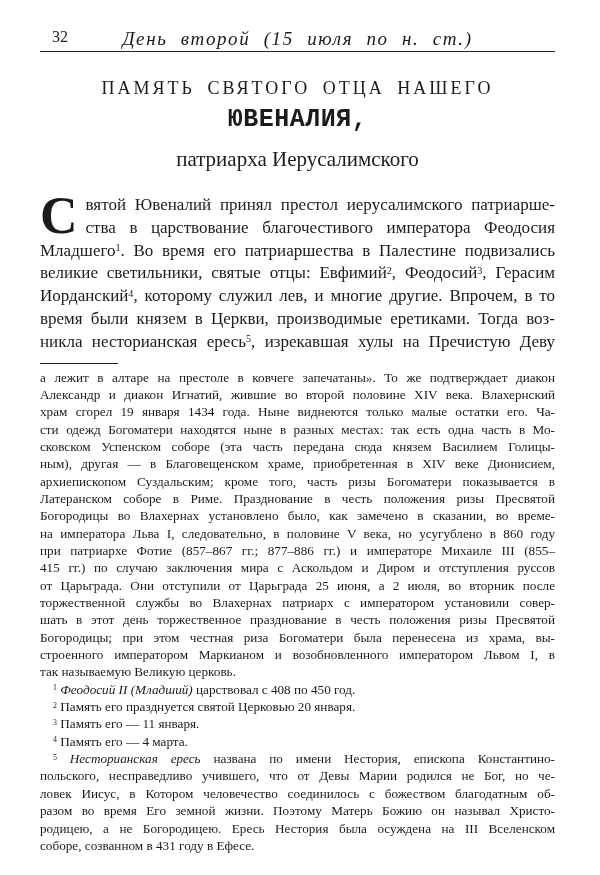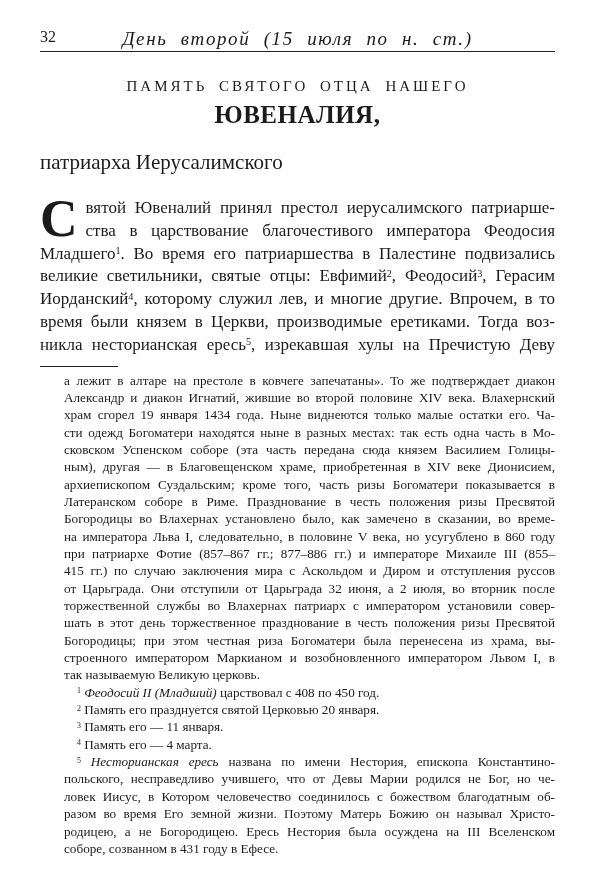--- a/index.html
+++ b/index.html
@@ -8,52 +8,53 @@
     background: #ffffff;
     color: #1b1b1b;
     font-family: "Liberation Serif", "DejaVu Serif", serif;
     overflow: hidden;
   }
   .page { padding: 28px 45px 0 40px; }
 
   
   .header-row { position: relative; height: 21px; }
   .page-number {
-    position: absolute; left: 0; top: 0;
+    position: absolute; left: 12px; top: 0;
     font-size: 16px;
   }
   .running-title {
     text-align: center;
     font-style: italic;
     font-size: 19px;
     letter-spacing: 1.6px;
     word-spacing: 7px;
     white-space: nowrap;
   }
   .header-rule { border: none; border-top: 1.6px solid #222; margin: 2px 0 0 0; }
 
   
   .kicker {
     margin-top: 26px;
     text-align: center;
-    font-size: 15px;
+    font-size: 18px;
     letter-spacing: 3px;
     word-spacing: 5px;
     white-space: nowrap;
   }
   .name {
     margin-top: 6px;
     text-align: center;
     font-size: 25px;
     font-weight: bold;
     letter-spacing: 0.5px;
+    font-family: Liberation Mono, monospace;
   }
   .subtitle {
-    margin-top: 21px;
-    text-align: left;
+    margin-top: 13px;
+    text-align: center;
     font-size: 21px;
   }
 
   
   .body-par {
     margin-top: 22px;
     font-size: 17px;
     line-height: 22.8px;
   }
   .drop-cap {
@@ -81,21 +82,20 @@
   
   .fn-rule {
     border: none;
     border-top: 1.3px solid #222;
     width: 78px;
     margin: 9px 0 5px 0;
   }
   .footnotes {
     font-size: 13.2px;
     line-height: 17.35px;
-    margin-left: 24px;
   }
 </style>
 </head>
 <body style="background: rgb(255, 255, 255); color: rgb(27, 27, 27);">
 
 <div class="page">
 
   <div class="header-row">
     <span class="page-number">32</span>
     <div class="running-title">День второй (15 июля по н. ст.)</div>
@@ -128,21 +128,21 @@
         <div class="tline">храм сгорел 19 января 1434 года. Ныне виднеются только малые остатки его. Ча-</div>
         <div class="tline">сти одежд Богоматери находятся ныне в разных местах: так есть одна часть в Мо-</div>
         <div class="tline">сковском Успенском соборе (эта часть передана сюда князем Василием Голицы-</div>
         <div class="tline">ным), другая — в Благовещенском храме, приобретенная в XIV веке Дионисием,</div>
         <div class="tline">архиепископом Суздальским; кроме того, часть ризы Богоматери показывается в</div>
         <div class="tline">Латеранском соборе в Риме. Празднование в честь положения ризы Пресвятой</div>
         <div class="tline">Богородицы во Влахернах установлено было, как замечено в сказании, во време-</div>
         <div class="tline">на императора Льва I, следовательно, в половине V века, но усугублено в 860 году</div>
         <div class="tline">при патриархе Фотие (857–867 гг.; 877–886 гг.) и императоре Михаиле III (855–</div>
         <div class="tline">415 гг.) по случаю заключения мира с Аскольдом и Диром и отступления руссов</div>
-        <div class="tline">от Царьграда. Они отступили от Царьграда 32 июня, а 2 июля, во вторник после</div>
+        <div class="tline">от Царьграда. Они отступили от Царьграда 25 июня, а 2 июля, во вторник после</div>
         <div class="tline">торжественной службы во Влахернах патриарх с императором установили совер-</div>
         <div class="tline">шать в этот день торжественное празднование в честь положения ризы Пресвятой</div>
         <div class="tline">Богородицы; при этом честная риза Богоматери была перенесена из храма, вы-</div>
         <div class="tline">строенного императором Маркианом и возобновленного императором Львом I, в</div>
         <div class="tline left">так называемую Великую церковь.</div>
       </div>
     <div id="fn-notes">
         <div>
           <div class="tline left indent"><sup class="fnref">1</sup> <i>Феодосий II (Младший)</i> царствовал с 408 по 450 год.</div>
         </div>

